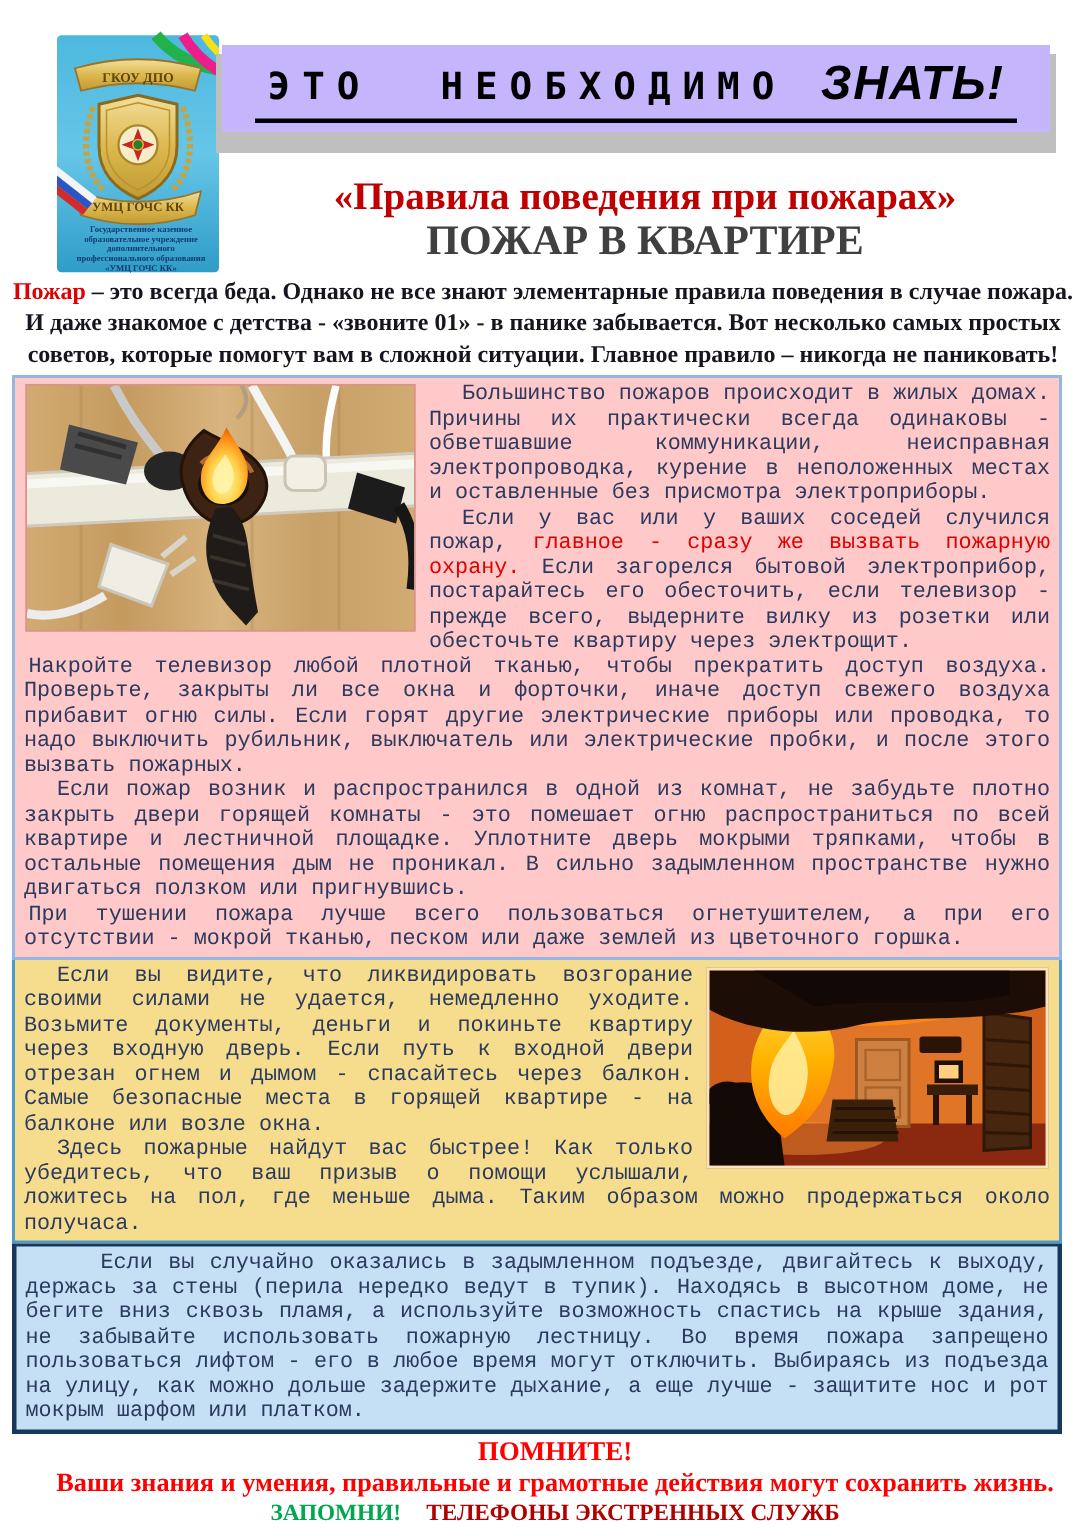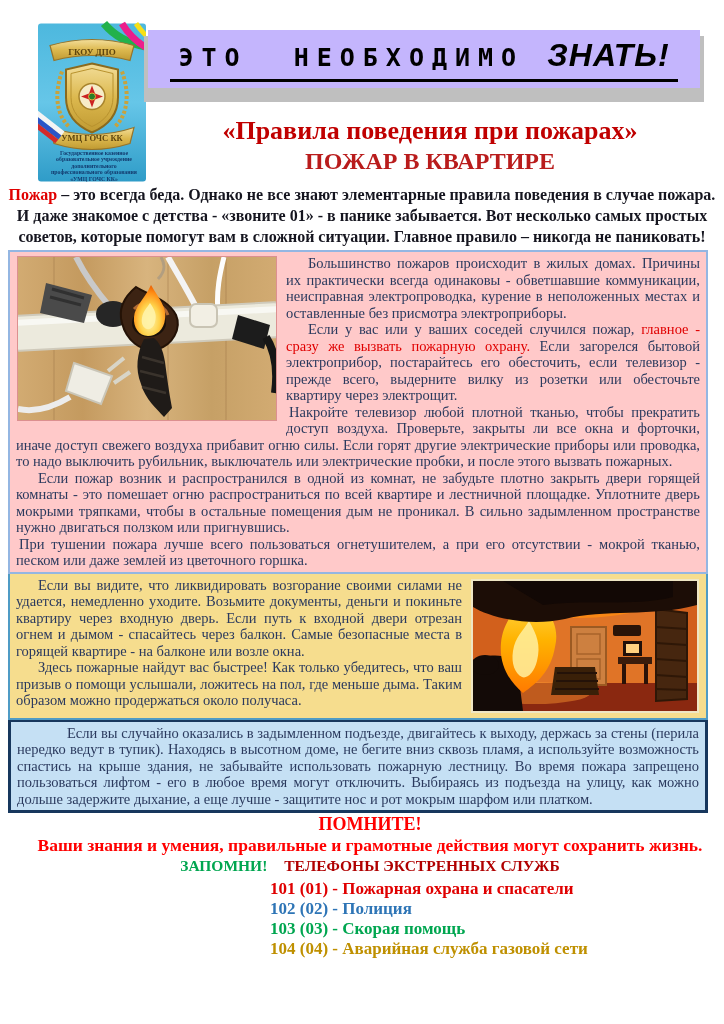--- a/index.html
+++ b/index.html
@@ -23,33 +23,33 @@
   .banner-part2 {
     font-family:"Liberation Sans", sans-serif; font-weight:bold; font-style:italic;
     font-size:32px; color:#000; letter-spacing:1px;
   }
   .doc-title {
     position:absolute; left:140px; top:97px; width:580px; text-align:center;
     color:#c00000; font-weight:bold; font-size:26px; line-height:34px;margin-top:17px;
   }
   .doc-subtitle {
     position:absolute; left:140px; top:148px; width:580px; text-align:center;
-    color:#b91c1c; font-weight:bold; font-size:24px; line-height:26px;
+    color:#404040; font-weight:bold; font-size:28px; line-height:26px;
   }
   .intro {
     position:absolute; left:4px; top:184px; width:716px; text-align:center;
     font-weight:bold; font-size:16px; line-height:21px; color:#15151f;
   }
   .intro .lead { color:#e00000;margin-top:37px; }
 
   
   .sections { position:absolute; left:8px; top:250px; width:700px; }
   .section {
     box-sizing:border-box; width:100%; padding:3px 6px; text-align:justify;
-    font-size:14.5px; line-height:16.5px; color:#2b3a5e;
+    font-size:14.5px; line-height:16.5px; color:#2b3a5e;font-family:Liberation Mono, monospace;
   }
   .section p { margin:0; text-indent:22px; }
   .section p.tight { text-indent:3px; }
   .section::after { content:""; display:block; clear:both; }
   .section-pink { background:#ffc9c9; border:2px solid #94b6e2; }
   .section-yellow { background:#f6dd8e; border:2px solid #4f9bc5; border-top:none; }
   .section-blue { background:#c5e0f4; border:3px solid #17375d; border-top-width:2px; }
   .section-blue p { text-indent:50px; }
   .red-inline { color:#e00000; }
 

